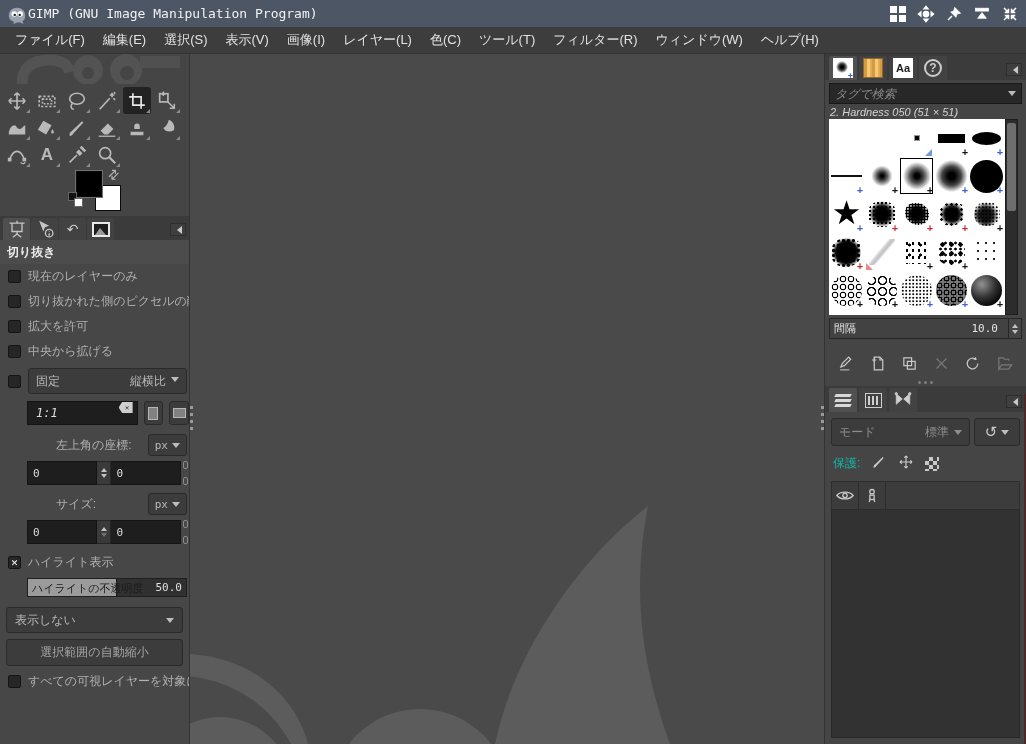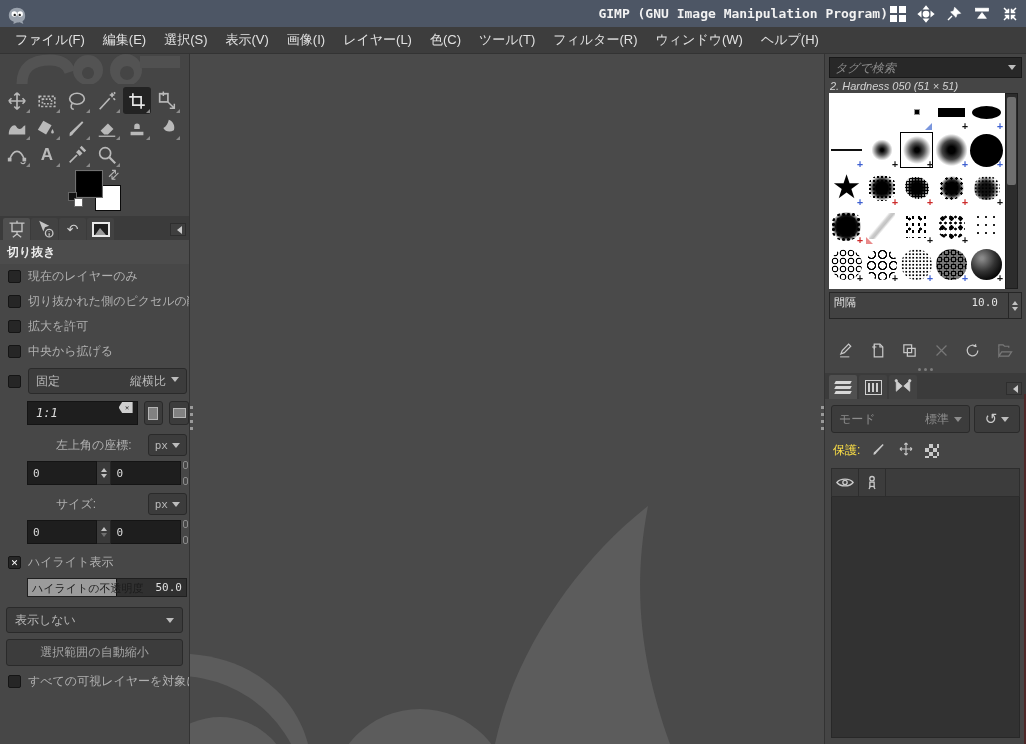--- a/index.html
+++ b/index.html
@@ -2,21 +2,21 @@
 <html><head>
 <meta charset="utf-8">
 <style>
   * { margin:0; padding:0; box-sizing:border-box; }
   html,body { width:1026px; height:744px; overflow:hidden; background:#454545;
     font-family:"Liberation Sans","DejaVu Sans",sans-serif; font-size:12px; color:#c9c9c9; }
   .win { position:relative; width:1026px; height:744px; display:flex; flex-direction:column; }
 
   
   .titlebar { height:27px; background:#4d5665; display:flex; align-items:center; padding:0 6px; flex:none; }
-  .titlebar .title { flex:1; text-align:right; color:#f2f2f2; font-family:"DejaVu Sans Mono",monospace; font-size:13px;font-weight:bold; }
+  .titlebar .title { flex:1; text-align:left; color:#f2f2f2; font-family:"DejaVu Sans Mono",monospace; font-size:13px; }
   .tb-right { display:flex; gap:8px; align-items:center; }
   .tb-btn { width:20px; height:20px; display:flex; align-items:center; justify-content:center; cursor:pointer; }
   .grid4 { width:16px; height:16px; display:grid; grid-template-columns:7px 7px; grid-template-rows:7px 7px; gap:2px; }
   .grid4 i { background:#fff; }
   .tb-btn svg { stroke:#fff; fill:#fff; }
 
   
   .menubar { height:27px; background:#3d3d3d; display:flex; align-items:center; padding:0 6px; gap:0; flex:none; border-bottom:1px solid #333; }
   .menu-item { padding:4px 9px; color:#e2e2e2; font-size:13px; cursor:pointer; white-space:nowrap; }
 
@@ -155,21 +155,21 @@
   .t-dots .bshape { width:26px; height:26px; background-image:radial-gradient(#222 0.9px,transparent 1.2px); background-size:8px 8px; }
   .t-cells1 .bshape,.t-cells2 .bshape,.t-cells3 .bshape,.t-grain .bshape { width:31px; height:31px; border-radius:50%; }
   .t-cells1 .bshape { background-image:radial-gradient(circle,transparent 0 2px,#000 2.4px 3.2px,transparent 3.6px); background-size:8px 8px; }
   .t-cells2 .bshape { background-image:radial-gradient(circle,transparent 0 3px,#000 3.4px 4.4px,transparent 4.8px); background-size:11px 11px; }
   .t-cells3 .bshape { background-image:radial-gradient(circle,transparent 0 1.6px,#000 2px 2.8px,transparent 3.2px); background-size:7px 7px; background-color:#777; background-blend-mode:multiply; }
   .t-grain .bshape { background-image:radial-gradient(#000 0.8px,transparent 1.1px); background-size:3.5px 3.5px; }
   .t-ball .bshape { width:31px; height:31px; border-radius:50%; background:radial-gradient(circle at 35% 30%,#888 5%,#333 45%,#000 80%); }
 
   .groupdd { margin:4px 4px 0; height:24px; padding:0 7px; background:#2f2f2f; border:1px solid #1e1e1e; display:flex; align-items:center; color:#e0e0e0; cursor:pointer; flex:none; }
   .groupdd .tri-d { margin-left:auto; }
-  .spacingrow { margin:3px 4px 16px; height:27px; border:1px solid #262626; background:#454545; display:flex; align-items:flex-start; flex:none; cursor:pointer; }
+  .spacingrow { margin:3px 4px 9px; height:21px; border:1px solid #262626; background:#454545; display:flex; align-items:flex-start; flex:none; cursor:pointer; }
   .spacingrow .sp-track { flex:1; position:relative; height:100%; background:#424242; }
   .sp-label { position:absolute; left:4px; top:2px; color:#e3e3e3; font-size:11px; }
   .sp-value { position:absolute; right:10px; top:3px; color:#e3e3e3; font-size:11px; font-family:"DejaVu Sans Mono",monospace; }
   .sp-spin { width:13px; display:flex; flex-direction:column; align-items:center; justify-content:center; gap:2px; border-left:1px solid #262626; height:100%; cursor:pointer; }
   .brushbtns { height:30px; display:flex; align-items:center; justify-content:space-around; padding:0 6px; flex:none; }
   .bb { width:26px; height:24px; display:flex; align-items:center; justify-content:center; cursor:pointer; border-radius:2px; }
   .bb svg { stroke:#c9c9c9; fill:none; stroke-width:1.7; }
   .bb svg .f { fill:#c9c9c9; stroke:none; }
   .bb.disabled { opacity:0.38; }
   .dockhandle { height:8px; display:flex; align-items:center; justify-content:center; gap:3px; flex:none; }
@@ -184,21 +184,21 @@
   .moderow { display:flex; gap:4px; margin:6px 6px 0; flex:none; }
   .modebtn { flex:1; height:28px; padding:0 7px; color:#8d8d8d; }
   .modebtn .mv { margin-left:auto; display:flex; align-items:center; gap:5px; }
   .modebtn .tri-d { border-top-color:#8d8d8d; }
   .resetbtn { width:46px; height:28px; justify-content:center; gap:4px; font-size:15px; color:#c9c9c9; }
   .opacityrow { margin:6px 6px 0; height:21px; border:1px solid #242424; display:flex; flex:none; cursor:pointer; }
   .op-track { flex:1; position:relative; background:#5f5f5f; border-right:2px solid #2c2c2c; }
   .op-label { position:absolute; left:4px; top:2px; color:#f0f0f0; font-size:11px; }
   .op-value { position:absolute; right:4px; top:3px; color:#f0f0f0; font-size:11px; font-family:"DejaVu Sans Mono",monospace; }
   .lockrow { display:flex; align-items:center; gap:11px; margin:8px 8px 0; flex:none; }
-  .lockrow .lab { color:#fde047; }
+  .lockrow .lab { color:#14b8a6; }
   .lockrow svg { stroke:#c9c9c9; fill:none; stroke-width:1.7; cursor:pointer; }
   .lockrow svg .f { fill:#c9c9c9; stroke:none; }
   .checker { width:14px; height:14px; cursor:pointer;
      background-image:linear-gradient(45deg,#c9c9c9 25%,transparent 25%,transparent 75%,#c9c9c9 75%),linear-gradient(45deg,#c9c9c9 25%,transparent 25%,transparent 75%,#c9c9c9 75%);
      background-size:8px 8px; background-position:0 0,4px 4px; }
   .layerhdr { margin:8px 6px 0; height:29px; background:#3c3c3c; border:1px solid #2d2d2d; display:flex; flex:none; }
   .lh-cell { width:27px; border-right:1px solid #2d2d2d; display:flex; align-items:center; justify-content:center; cursor:pointer; }
   .lh-cell svg { stroke:#c9c9c9; fill:none; stroke-width:1.5; }
   .layerlist { flex:1; margin:0 6px 6px; background:#323232; border:1px solid #282828; border-top:none; }
   .edgeline { position:absolute; right:0; top:340px; bottom:0; width:2px; background:#4e2727; }
@@ -542,20 +542,37 @@
         <circle cx="30" cy="735" r="72" fill="#5c5c5c"></circle>
         <circle cx="230" cy="745" r="90" fill="#5c5c5c"></circle>
         <path d="M305 690 C325 595 390 505 458 452 C440 545 455 620 480 690 Z" fill="#5c5c5c"></path>
       </svg>
       <span class="grip gl"></span>
       <span class="grip gr"></span>
     </div>
 
     <div class="dock-right">
 
+      <div class="rtabs">
+        <span class="rtab active">
+            <span class="bthumb"></span>
+          </span>
+        <span class="rtab">
+            <span class="pthumb"></span>
+          </span>
+        <span class="rtab">
+            <span class="fthumb">Aa</span>
+          </span>
+        <span class="rtab">
+            <span class="hthumb">?</span>
+          </span>
+        <span class="collapse-btn">
+            <span class="tri-l"></span>
+          </span>
+      </div>
 
       <div class="searchrow">
         <input placeholder="タグで検索" style="">
         <span class="tri-d"></span>
       </div>
 
       <div class="binfo">2. Hardness 050 (51 × 51)</div>
 
       <div class="gridwrap">
         <div class="brush-grid">

